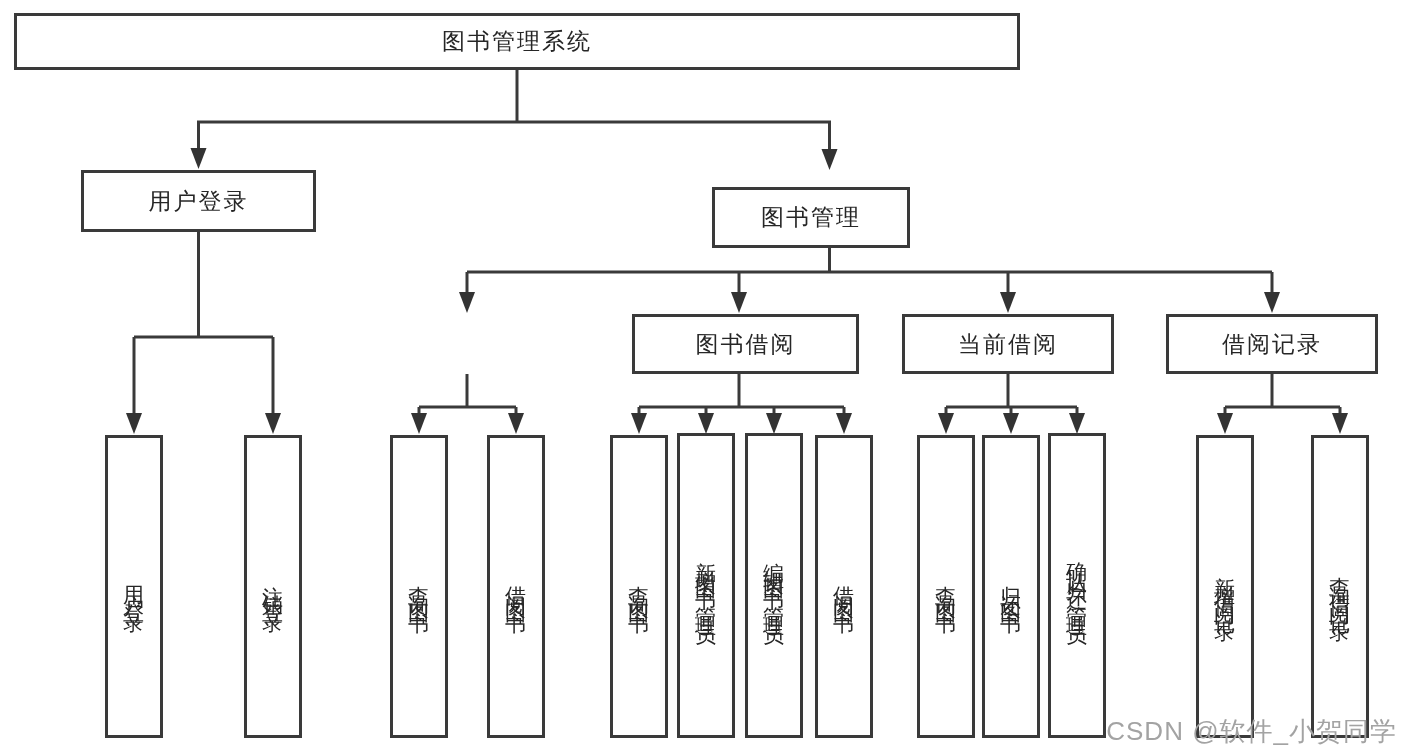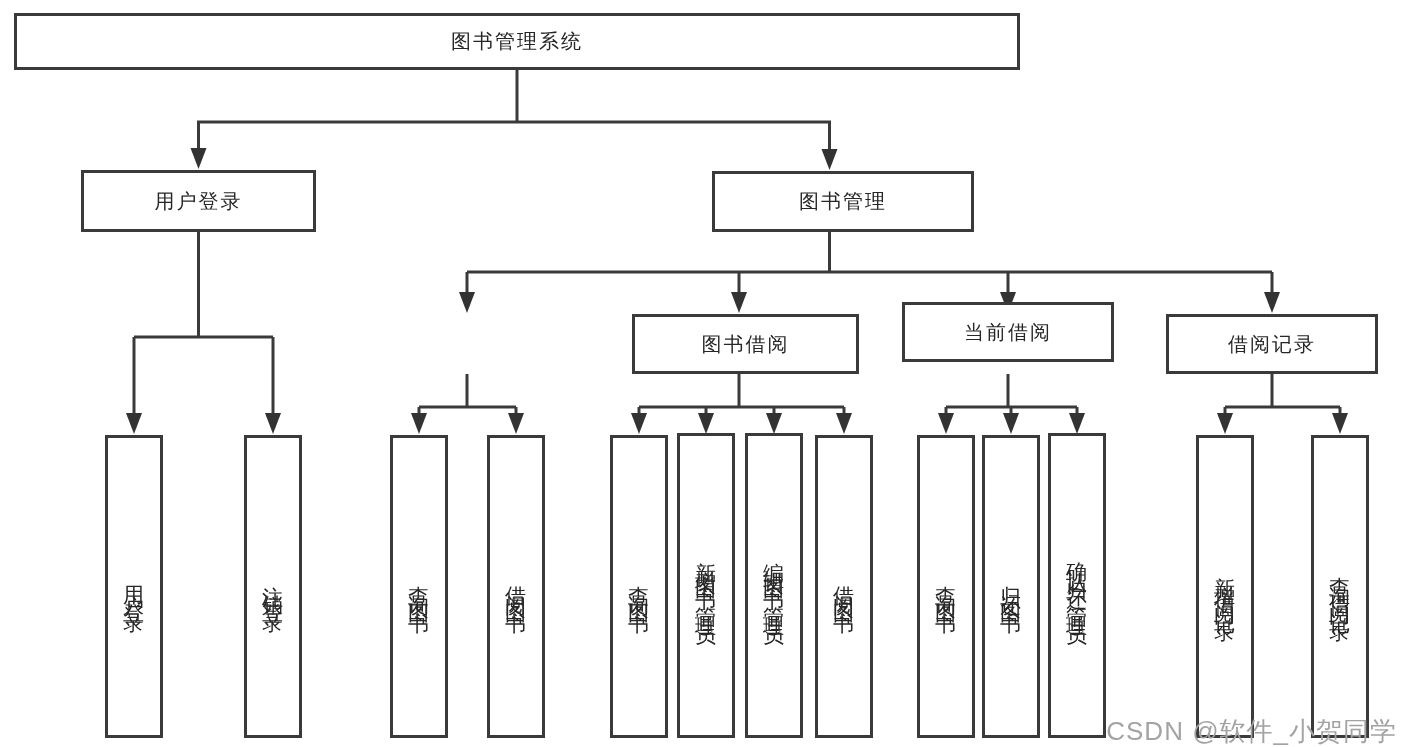--- a/index.html
+++ b/index.html
@@ -22,21 +22,21 @@
     box-sizing: border-box;
     border: 3px solid #3a3a3a;
     background: #ffffff;
     display: flex;
     align-items: center;
     justify-content: center;
     color: #262626;
     z-index: 1;
   }
   .h { 
-    font-size: 20px;
+    font-size: 23px;
     letter-spacing: 2px;
     white-space: nowrap;
   }
   .v { 
     writing-mode: vertical-rl;
     text-orientation: mixed;
     font-size: 21px;
     letter-spacing: 9px;
     line-height: 1;
   }
@@ -131,24 +131,24 @@
       <line x1="1225" y1="407" x2="1225" y2="418"></line>
       <polygon points="1217,413 1233,413 1225,434"></polygon>
       <line x1="1340" y1="407" x2="1340" y2="418"></line>
       <polygon points="1332,413 1348,413 1340,434"></polygon>
     </g>
   </svg>
 
   <div class="box h" style="left:14px;top:13px;width:1006px;height:57px">图书管理系统</div>
 
   <div class="box h" style="left:81px;top:170px;width:235px;height:62px">用户登录</div>
-  <div class="box h" style="left:712px;top:171px;width:262px;height:61px">图书管理</div>
+  <div class="box h" style="left:712px;top:187px;width:198px;height:61px">图书管理</div>
 
   <div class="box h" style="left:632px;top:314px;width:227px;height:60px">图书借阅</div>
-  <div class="box h" style="left:902px;top:302px;width:212px;height:60px">当前借阅</div>
+  <div class="box h" style="left:902px;top:314px;width:212px;height:60px">当前借阅</div>
   <div class="box h" style="left:1166px;top:314px;width:212px;height:60px">借阅记录</div>
 
   <div class="box v" style="left:105px;top:435px;width:58px;height:303px">用户登录</div>
   <div class="box v" style="left:244px;top:435px;width:58px;height:303px">注销登录</div>
 
   <div class="box v" style="left:390px;top:435px;width:58px;height:303px">查询图书</div>
   <div class="box v" style="left:487px;top:435px;width:58px;height:303px">借阅图书</div>
 
   <div class="box v" style="left:610px;top:435px;width:58px;height:303px">查询图书</div>
   <div class="box v" style="left:677px;top:433px;width:58px;height:305px">新增图书（管理员）</div>

